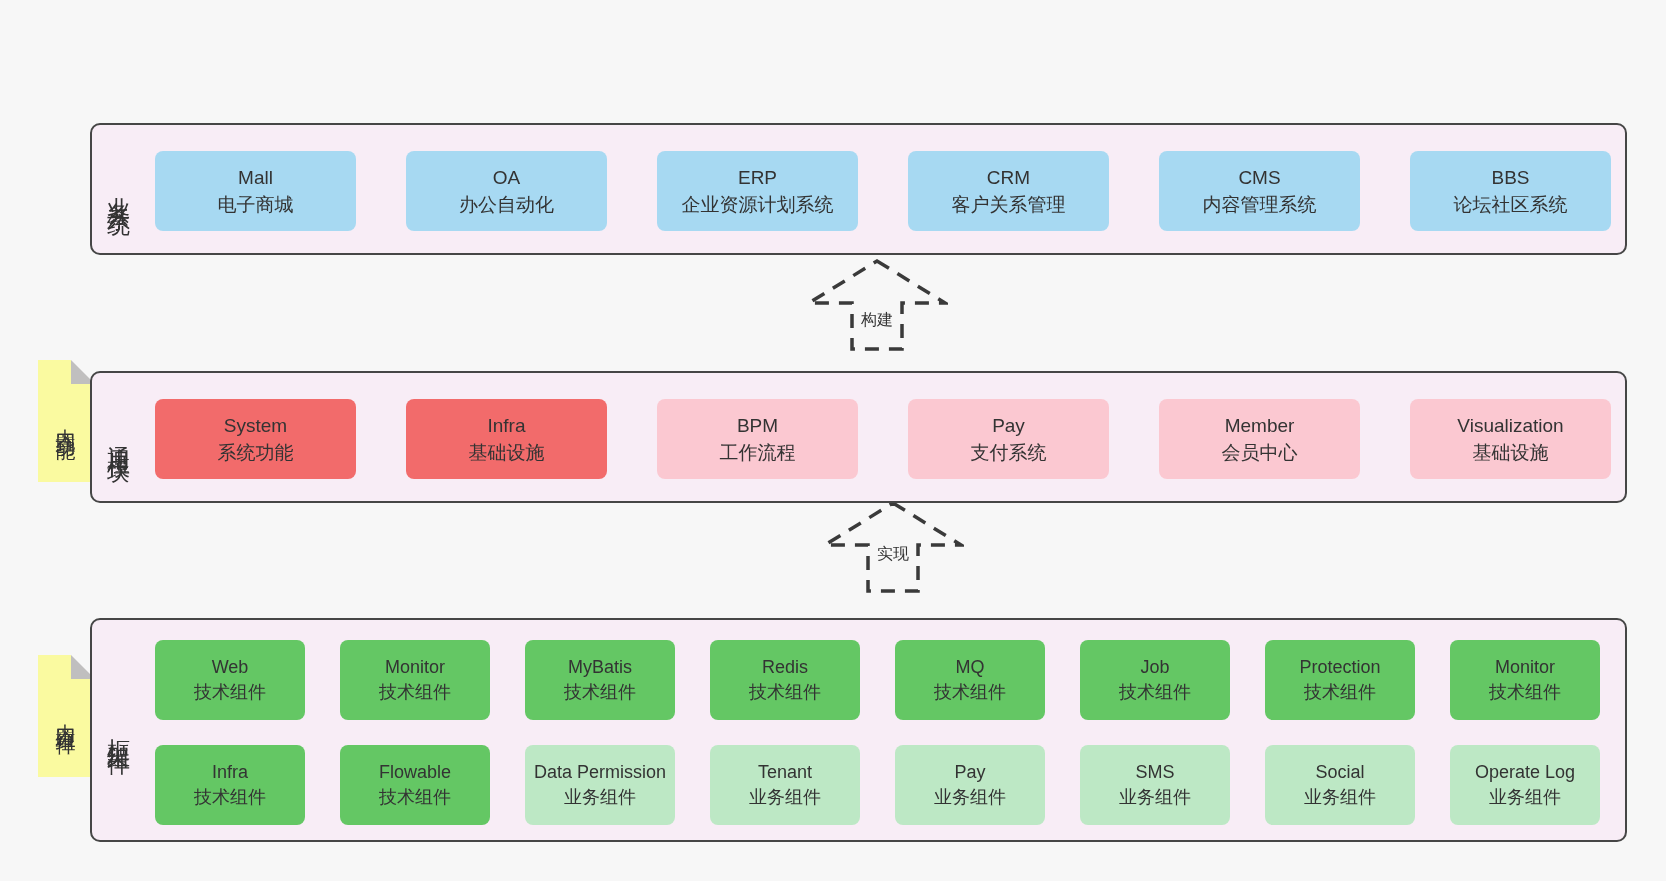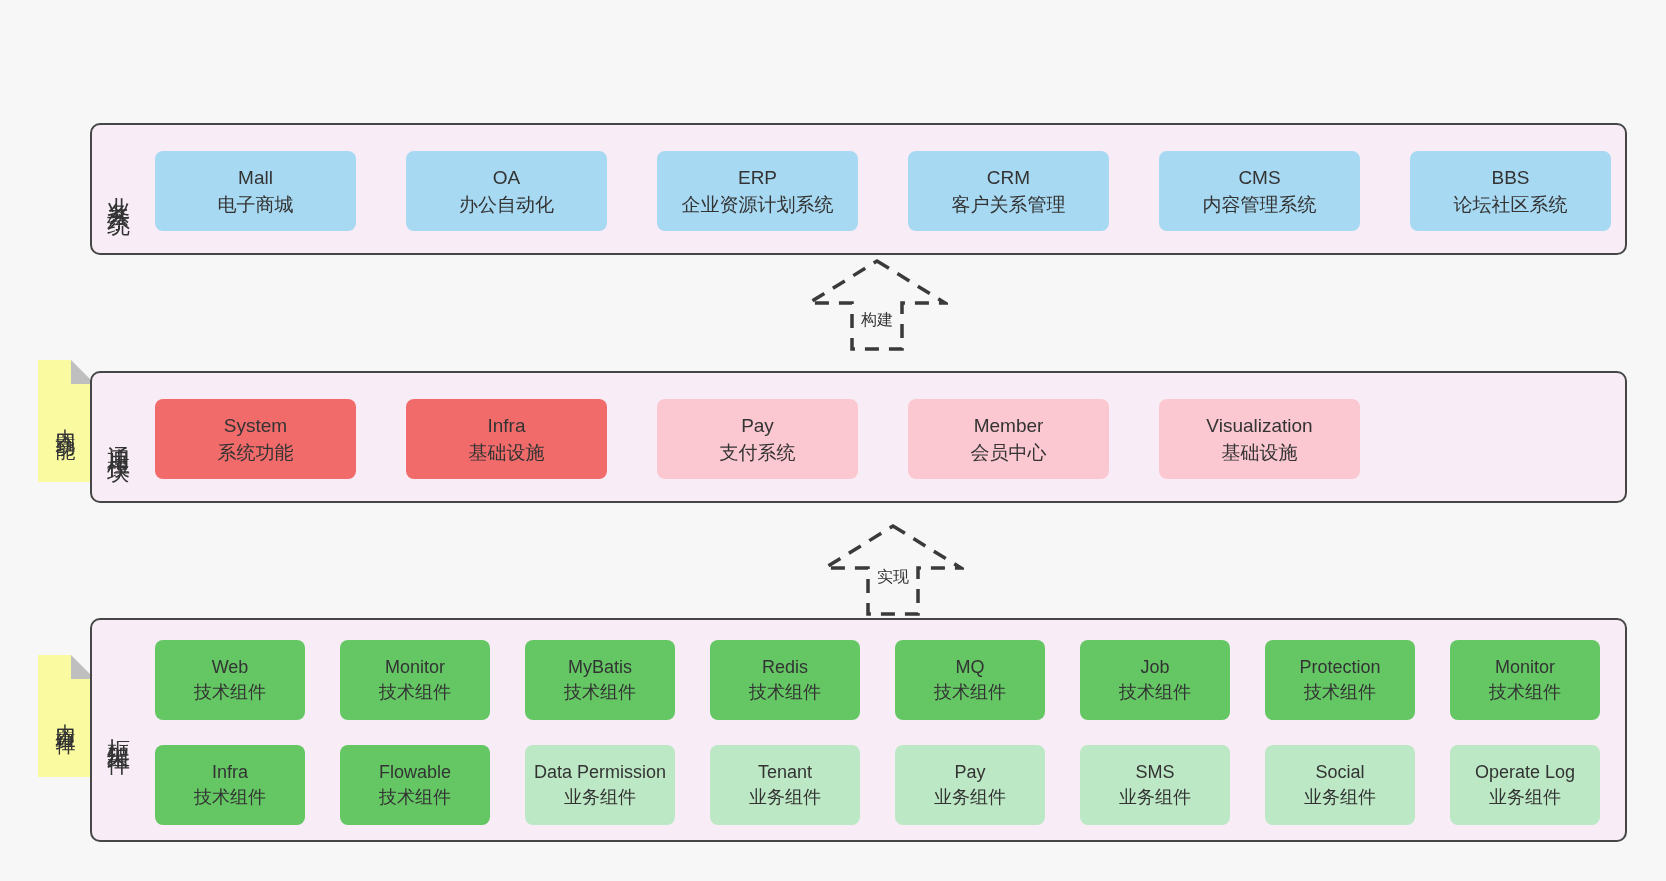--- a/index.html
+++ b/index.html
@@ -55,21 +55,21 @@
     border-color:transparent var(--page-bg,#f7f7f7) var(--note-fold,#c0bfbf) transparent;
   }
   .note-label{
     position:absolute;left:0;top:0;width:100%;height:100%;
     writing-mode:vertical-rl;text-orientation:upright;
     display:flex;align-items:center;justify-content:center;
     font-size:20px;letter-spacing:4px;
   }
   .arrow{position:absolute;width:142px;height:94px;z-index:1;}
   .arrow1{left:806px;top:258px;}
-  .arrow2{left:822px;top:523px;}
+  .arrow2{left:822px;top:500px;}
   .arrow svg{display:block;}
   .arrow-label{
     position:absolute;left:50%;transform:translateX(-50%);
     background:var(--page-bg,#f7f7f7);
     padding:0 3px;font-size:16px;white-space:nowrap;
   }
   .arrow1 .arrow-label{top:52px;}
   .arrow2 .arrow-label{top:44px;}
   .box .t,.box .s{pointer-events:none;}
 </style>
@@ -125,20 +125,24 @@
     <div class="boxes">
       <div class="box red">
         <div class="t">System</div>
         <div class="s">系统功能</div>
       </div>
       <div class="box red">
         <div class="t">Infra</div>
         <div class="s">基础设施</div>
       </div>
       <div class="box pink">
+        <div class="t">BPM</div>
+        <div class="s">工作流程</div>
+      </div>
+      <div class="box pink">
         <div class="t">Pay</div>
         <div class="s">支付系统</div>
       </div>
       <div class="box pink">
         <div class="t">Member</div>
         <div class="s">会员中心</div>
       </div>
       <div class="box pink">
         <div class="t">Visualization</div>
         <div class="s">基础设施</div>

